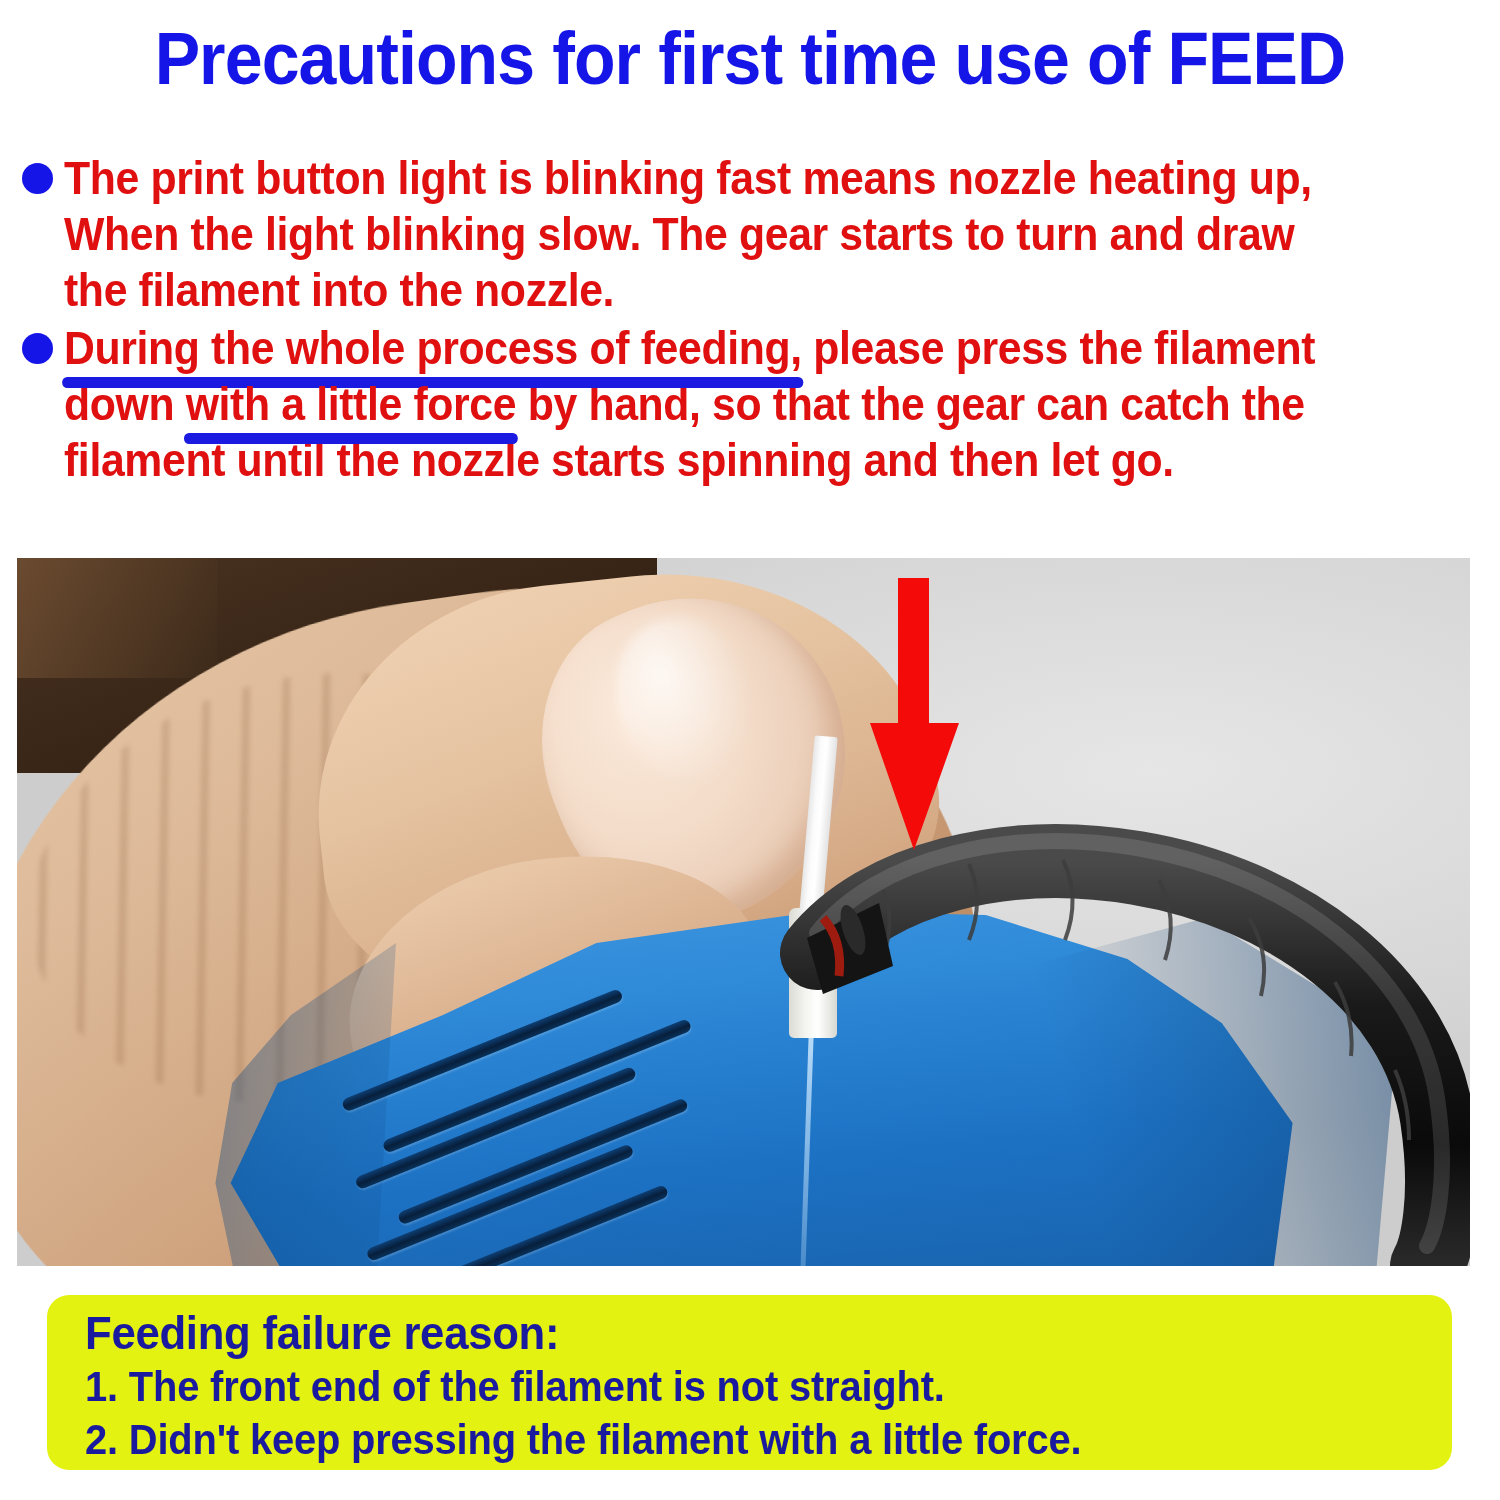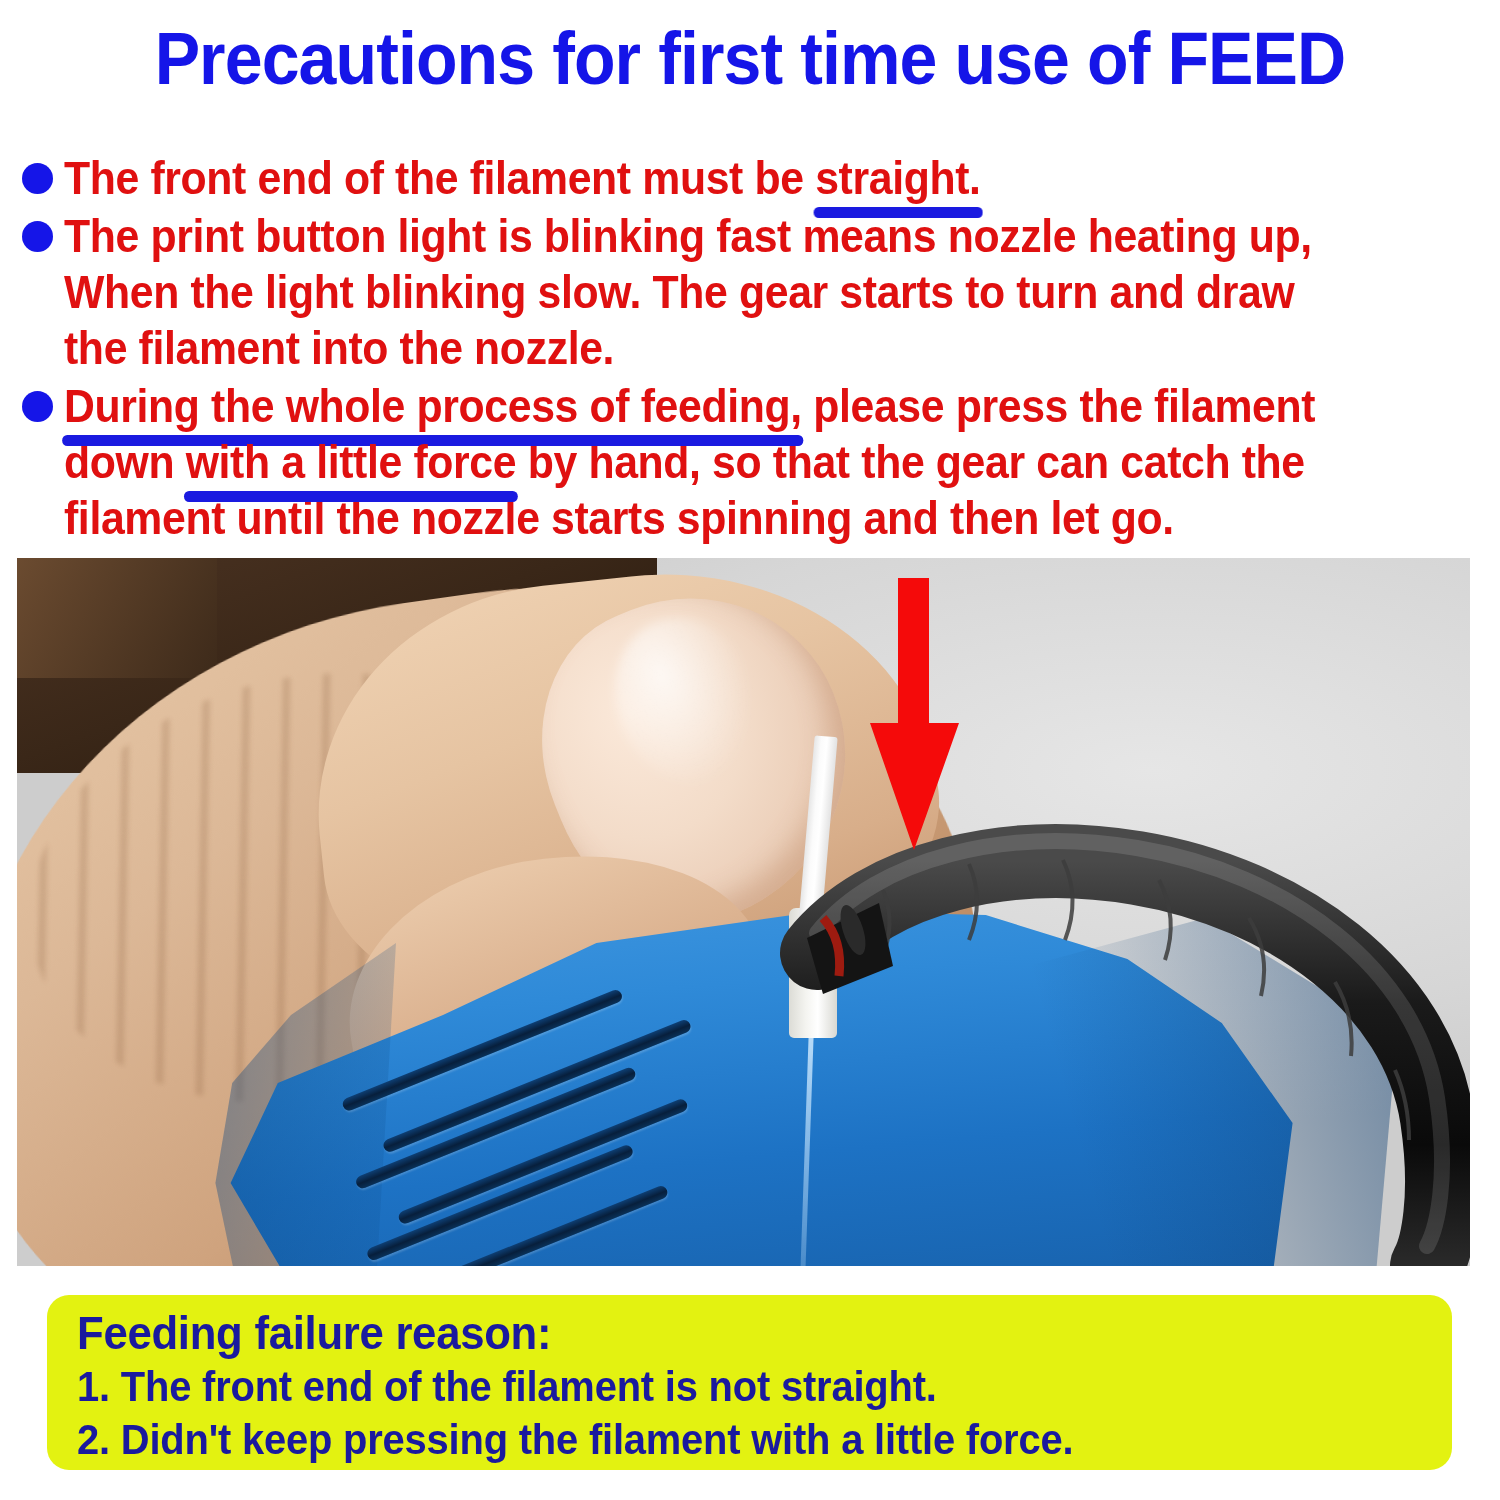--- a/index.html
+++ b/index.html
@@ -286,21 +286,21 @@
   
   .note {
     position: absolute;
     left: 47px;
     top: 1295px;
     width: 1405px;
     height: 175px;
     background: #e3f211;
     border-radius: 22px;
     box-sizing: border-box;
-    padding: 12px 0 0 30px;
+    padding: 12px 0 0 38px;
   }
   .note-title {
     color: #1a1a9e;
     font-family: "Liberation Sans", sans-serif;
     font-weight: bold;
     font-size: 46px;
     line-height: 53px;
     letter-spacing: -0.3px;
     transform: scaleX(0.95);
     transform-origin: 0 50%;
@@ -318,28 +318,20 @@
     white-space: nowrap;
   }
 </style>
 </head>
 <body>
 
 <div class="title">Precautions for first time use of FEED</div>
 
 <div class="bullets">
 
-  <div class="bullet-row">
-    <span class="bullet-dot"></span>
-    <div class="btext">
-      <span class="line">
-        <span>The front end of the filament must be </span><span class="ul">straight.</span>
-      </span>
-    </div>
-  </div>
 
   <div class="bullet-row">
     <span class="bullet-dot"></span>
     <div class="btext">
       <span class="line"><span>The print button light is blinking fast means nozzle heating up,</span></span>
       <span class="line"><span>When the light blinking slow. The gear starts to turn and draw</span></span>
       <span class="line"><span>the filament into the nozzle.</span></span>
     </div>
   </div>
 

